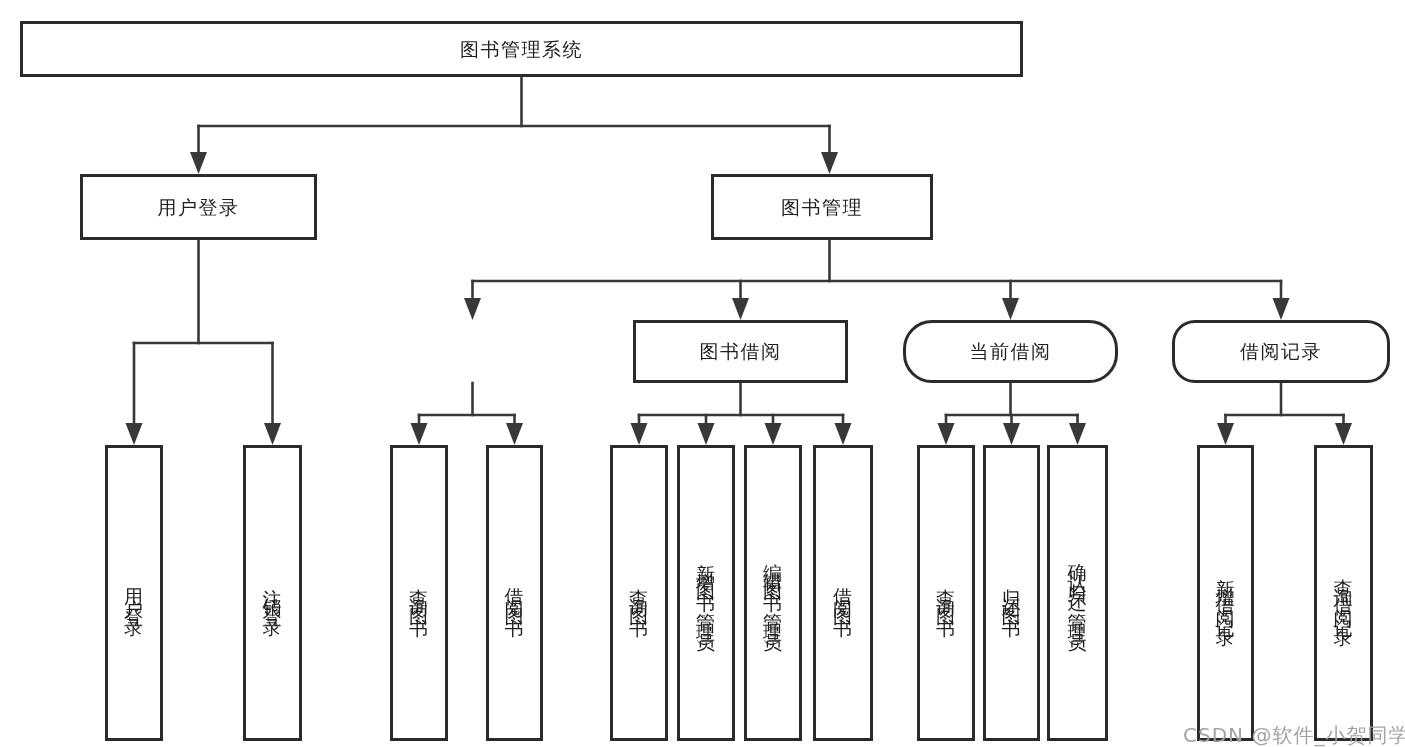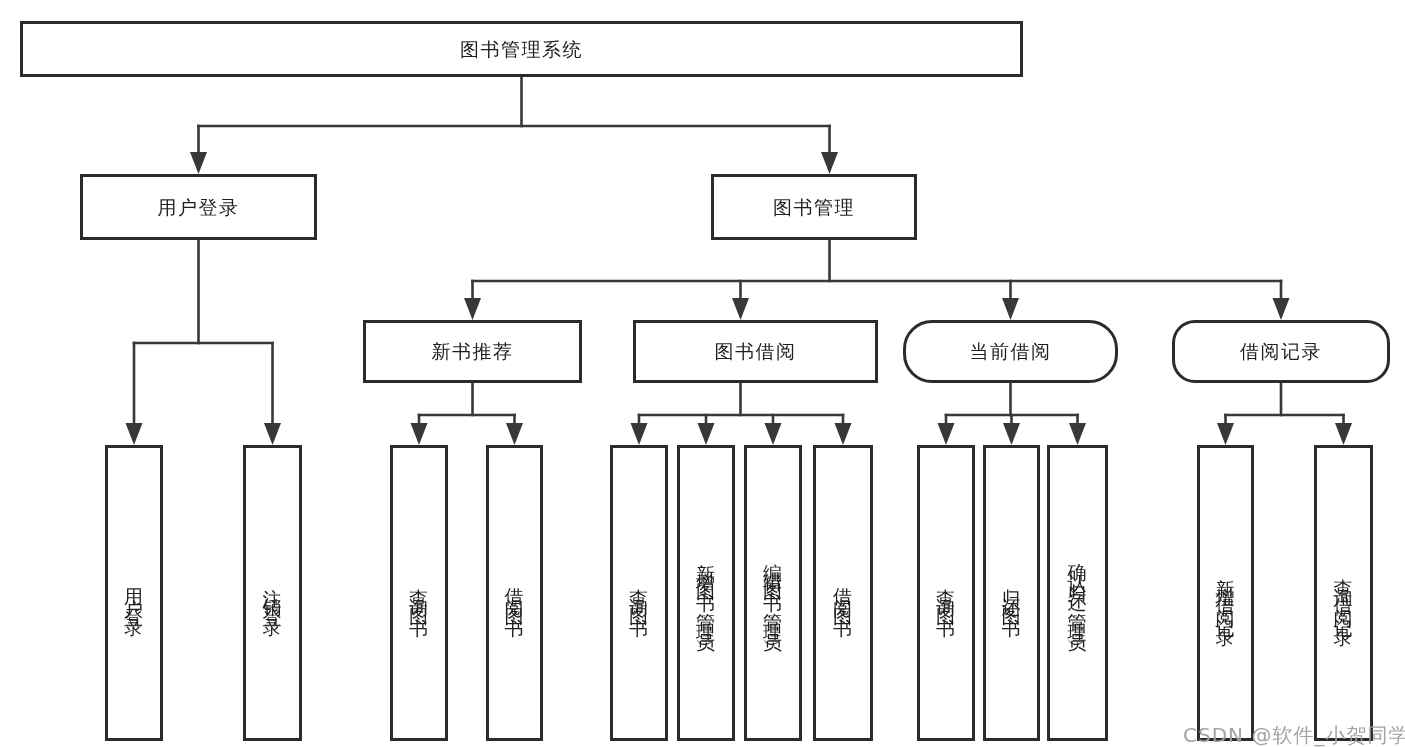--- a/index.html
+++ b/index.html
@@ -125,27 +125,24 @@
         <polygon points="1335,415 1352,415 1343.5,437" fill="#383838"></polygon>
       </g>
     </svg>
   <div id="node-layer">
       <div class="node horizontal" style="left: 20px; top: 13px; width: 1003px; height: 56px;">
         <span class="node-label">图书管理系统</span>
       </div>
       <div class="node horizontal" style="left: 80px; top: 166px; width: 237px; height: 66px;">
         <span class="node-label">用户登录</span>
       </div>
-      <div class="node horizontal" style="left: 711px; top: 166px; width: 206px; height: 66px;">
+      <div class="node horizontal" style="left: 711px; top: 166px; width: 222px; height: 66px;">
         <span class="node-label">图书管理</span>
       </div>
-      <div class="node horizontal" style="left: 363px; top: 312px; width: 219px; height: 63px;">
-        <span class="node-label">新书推荐</span>
-      </div>
-      <div class="node horizontal" style="left: 633px; top: 312px; width: 245px; height: 63px;">
+      <div class="node horizontal" style="left: 633px; top: 312px; width: 215px; height: 63px;">
         <span class="node-label">图书借阅</span>
       </div>
       <div class="node horizontal" style="left: 903px; top: 312px; width: 215px; height: 63px; border-radius: 29px;">
         <span class="node-label">当前借阅</span>
       </div>
       <div class="node horizontal" style="left: 1172px; top: 312px; width: 218px; height: 63px; border-radius: 23px;">
         <span class="node-label">借阅记录</span>
       </div>
       <div class="node vertical" style="left: 105px; top: 437px; width: 58px; height: 296px;">
         <span class="node-label">用户登录</span>

